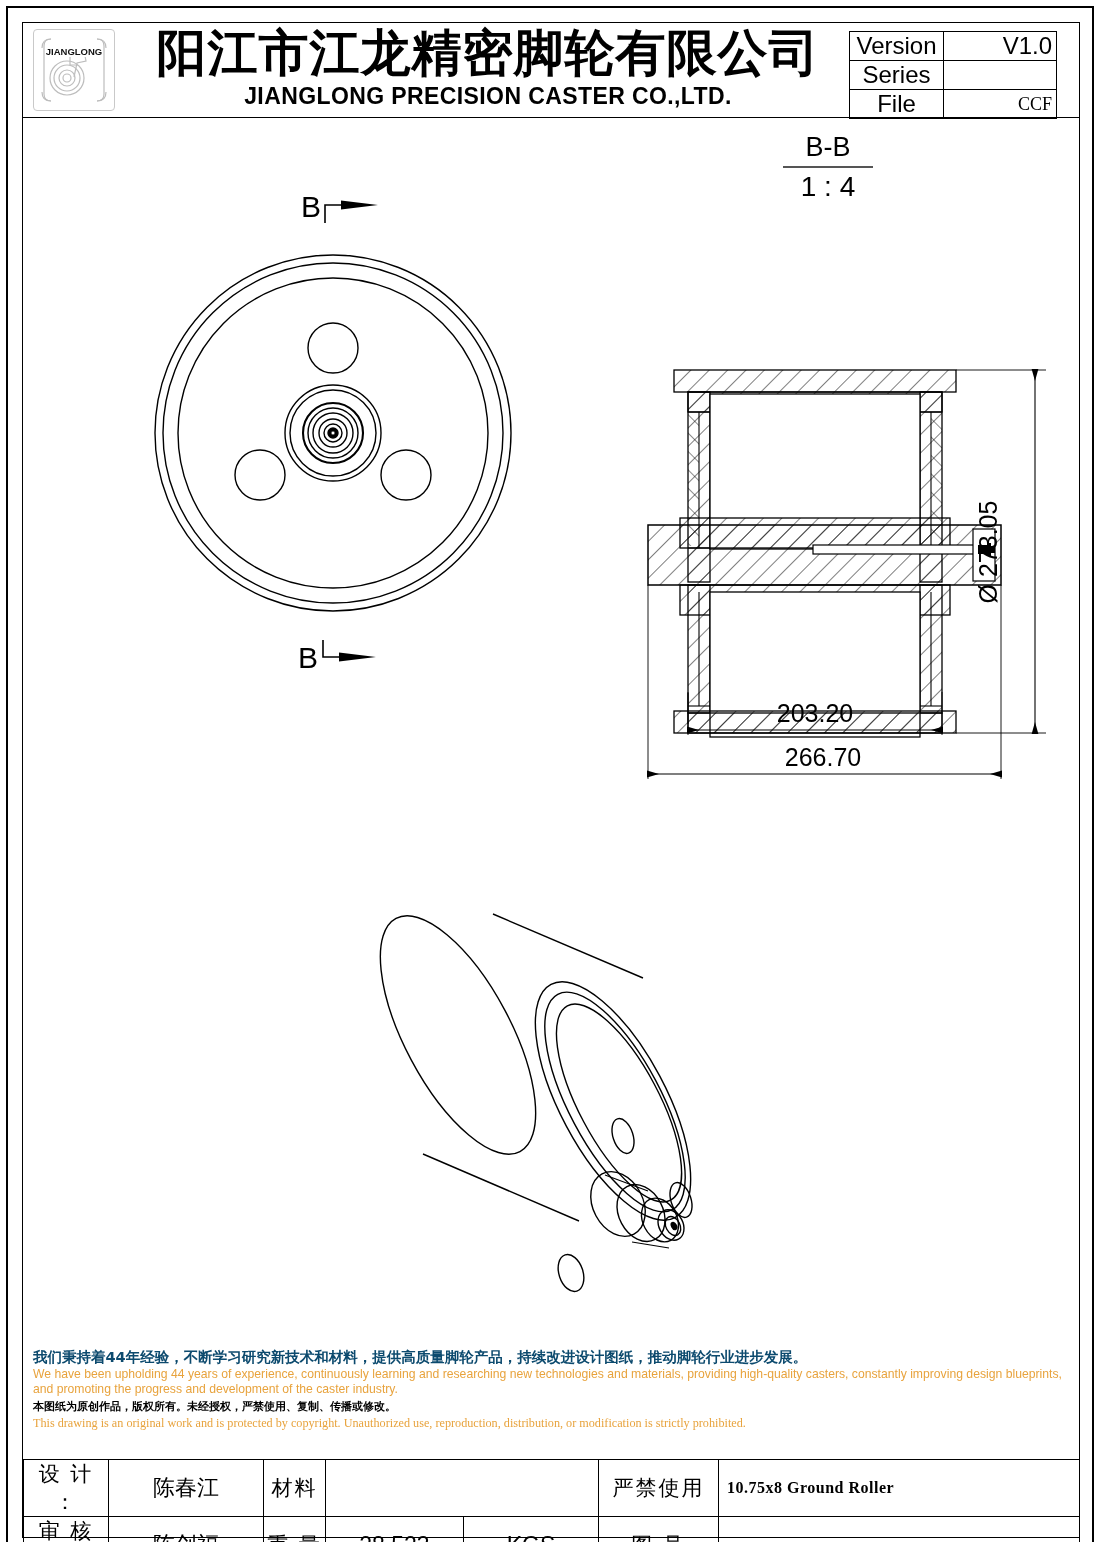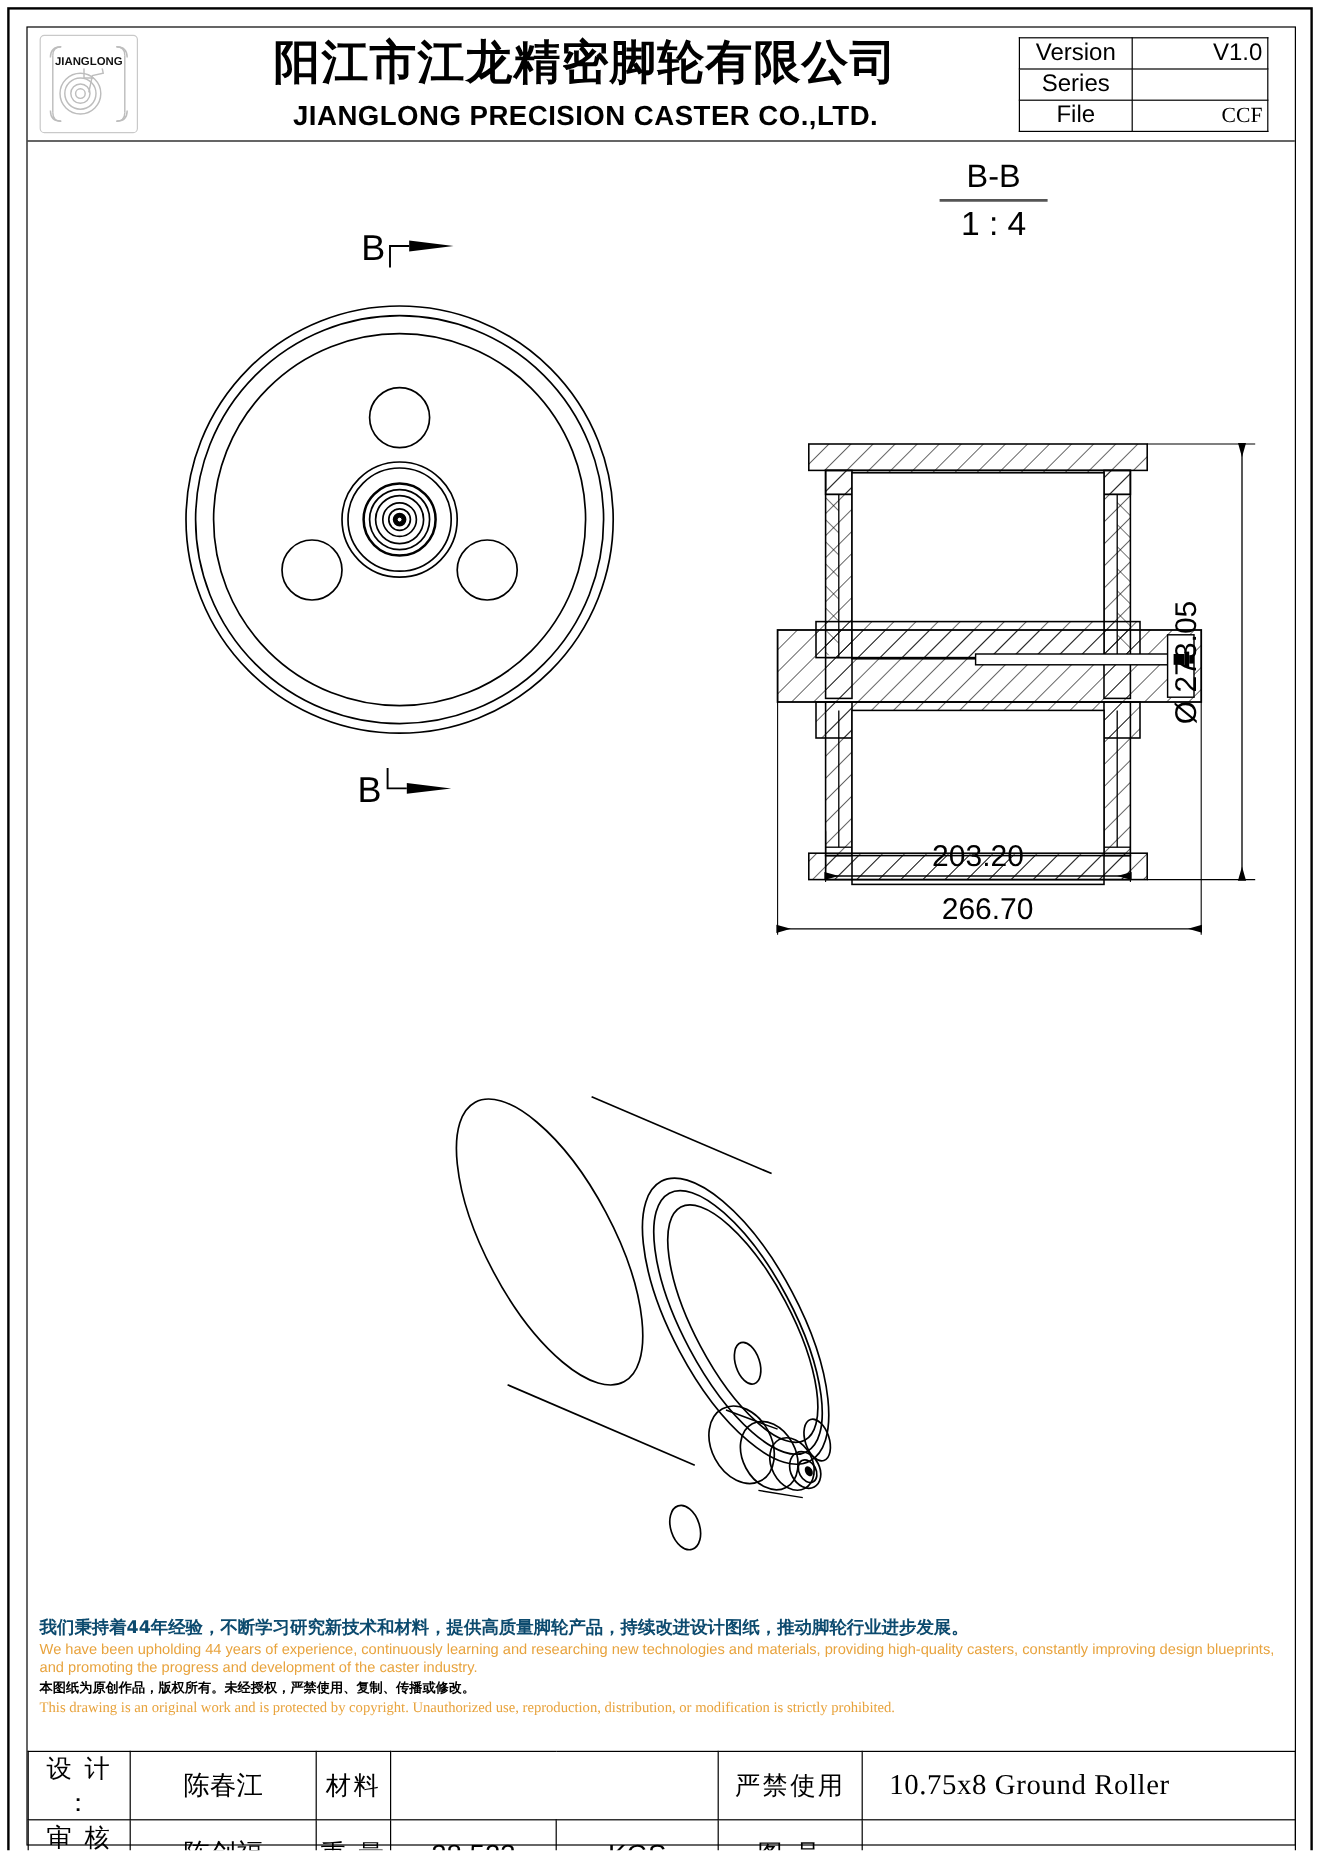--- a/index.html
+++ b/index.html
@@ -59,21 +59,21 @@
     background: #fff;
   }
   .company-block {
     position: absolute;
     left: 110px;
     top: 2px;
     width: 710px;
     text-align: center;
   }
   .company-cn {
-    font-size: 39px;
+    font-size: 50px;
     font-weight: bold;
     letter-spacing: 1px;
     line-height: 56px;
     color: #000;
     white-space: nowrap;
     font-family: "DejaVu Sans", "Liberation Sans", sans-serif;
   }
   .company-en {
     font-size: 23px;
     font-weight: bold;
@@ -89,21 +89,21 @@
     position: absolute;
     right: 22px;
     top: 8px;
     width: 208px;
     border-collapse: collapse;
     table-layout: fixed;
   }
   .version-table td {
     border: 1px solid #000;
     height: 25px;
-    font-size: 20px;
+    font-size: 24px;
     padding: 0 4px;
     font-family: "Liberation Sans", sans-serif;
     color: #000;
   }
   .version-table td.k {
     width: 85px;
     text-align: center;
   }
   .version-table td.v {
     text-align: right;
@@ -178,24 +178,25 @@
     padding: 0;
   }
   .title-block td.lbl { font-size: 21px; letter-spacing: 2px; }
   .title-block td.num {
     font-family: "Liberation Sans", sans-serif;
     font-size: 23px;
     letter-spacing: 0;
   }
   .title-block td.filename {
     font-family: "Liberation Serif", "DejaVu Serif", serif;
-    font-size: 24px;
+    font-size: 16px;
     text-align: left;
-    padding-left: 22px;
+    padding-left: 8px;
     letter-spacing: 0.5px;
+    font-weight: bold;
   }
   .title-block td.blank { }
 </style>
 </head>
 <body>
 
 <div id="sheet">
 
   <div class="outer-frame"></div>
   <div class="inner-frame"></div>

